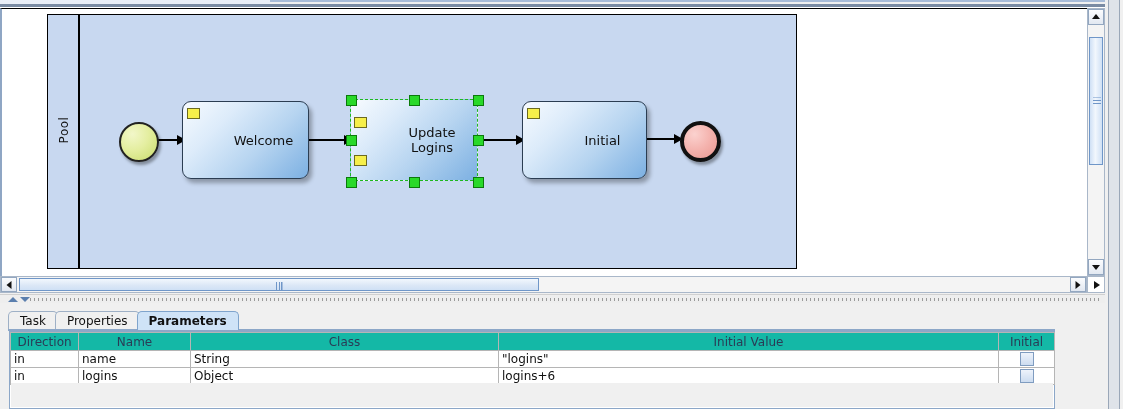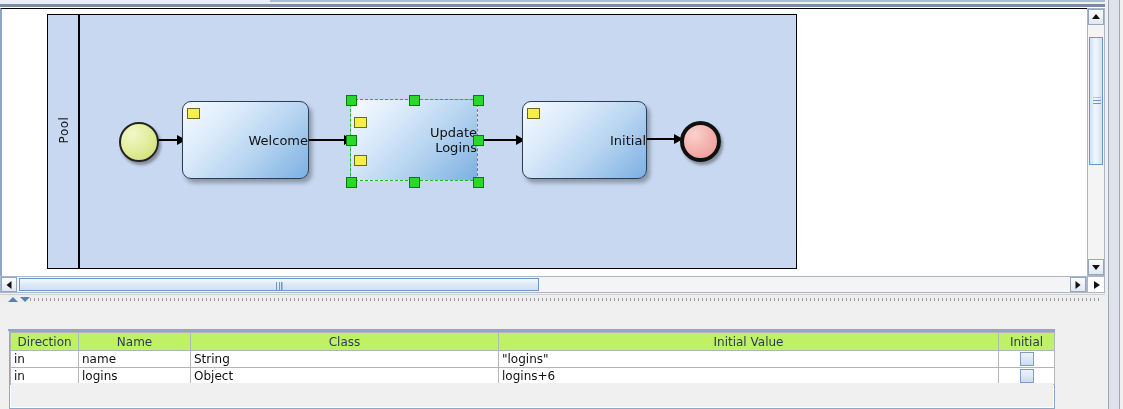--- a/index.html
+++ b/index.html
@@ -34,21 +34,21 @@
   .ev-start{left:117px;top:113px;width:36px;height:36px;border:2px solid #222;
     background:radial-gradient(circle at 32% 28%,#f2f7c9 0%,#e4eea0 45%,#c9dc6b 100%);}
   .ev-end{left:678px;top:112px;width:33px;height:33px;border:4px solid #111;
     background:radial-gradient(circle at 32% 28%,#fbd2cf 0%,#f4b2ad 50%,#ea9790 100%);}
 
   
   .task{position:absolute;border:1.4px solid #2b3d52;border-radius:9px;
     background:linear-gradient(135deg,#f7fbff 0%,#dcebfa 30%,#b6d4f0 62%,#7cb0e2 100%);
     box-shadow:3px 4px 4px rgba(0,0,0,.3);box-sizing:border-box;}
   .task-label{position:absolute;left:0;right:0;top:50%;transform:translateY(-50%);
-    text-align:right;font-size:13px;color:#111;padding-left:36px;}
+    text-align:center;font-size:13px;color:#111;padding-left:36px;}
   .task-badge{position:absolute;left:4px;top:6px;width:11px;height:9px;
     background:#f6ef4a;border:1px solid #6c6a20;}
   .t-welcome{left:180px;top:92px;width:127px;height:78px;}
   .t-status{left:520px;top:92px;width:125px;height:78px;}
 
   
   .t-update{left:348px;top:90px;width:128px;height:82px;
     border:1px dashed #1fb81f;border-radius:0;
     background:linear-gradient(135deg,#f7fbff 0%,#dcebfa 28%,#b6d4f0 60%,#7cb0e2 100%);
     box-shadow:none;}
@@ -113,21 +113,21 @@
     font-size:12px;color:#111;background:#f0f0f0;
     border:1px solid #9eb0c6;border-bottom:none;
     border-radius:5px 5px 0 0;margin-right:-3px;box-sizing:border-box;}
   .tab.active{background:#cfe3f7;border-color:#7fa4cc;z-index:3;font-weight:bold;}
   .tab-strip{position:absolute;left:8px;top:26px;width:1047px;height:2px;background:#8ca7c8;}
 
   
   .tbl-wrap{position:absolute;left:9px;top:28px;width:1046px;height:78px;
     background:#fff;border:1px solid #8ca7c8;box-sizing:border-box;}
   table.pt{border-collapse:collapse;width:100%;table-layout:fixed;font-size:12px;}
-  table.pt th{background:#bef264;border:1px solid #b5b5b5;height:17px;
+  table.pt th{background:#14b8a6;border:1px solid #b5b5b5;height:17px;
     font-weight:normal;color:#2a3c56;font-size:12px;padding:0 2px;}
   table.pt td{border:1px solid #b5b5b5;height:16px;padding:0 2px 0 3px;
     background:#fff;color:#111;white-space:nowrap;overflow:hidden;}
   td.center{text-align:center;}
   .cbx{display:inline-block;width:12px;height:12px;vertical-align:middle;
     background:linear-gradient(#eef3fb,#ccdcf0);border:1px solid #7f9cc0;}
   .tbl-empty{position:absolute;left:1px;top:51px;right:1px;bottom:1px;background:#f0f0f0;}
 
   
   .right-frame{position:absolute;right:0;top:0;width:18px;height:409px;background:#f0f0f0;}
@@ -223,20 +223,25 @@
   </div>
 
   <div class="splitter">
     <span class="split-tri split-up"></span>
     <span class="split-tri split-dn"></span>
     <span class="split-dots"></span>
   </div>
 
   <div class="bottom">
 
+    <div class="tabs">
+      <div class="tab">Task</div>
+      <div class="tab">Properties</div>
+      <div class="tab active">Parameters</div>
+    </div>
     <div class="tab-strip"></div>
 
     <div class="tbl-wrap">
       <table class="pt">
         <colgroup>
           <col style="width:68px">
             <col style="width:112px">
             <col style="width:308px">
           <col style="width:500px">
             <col style="width:56px">

